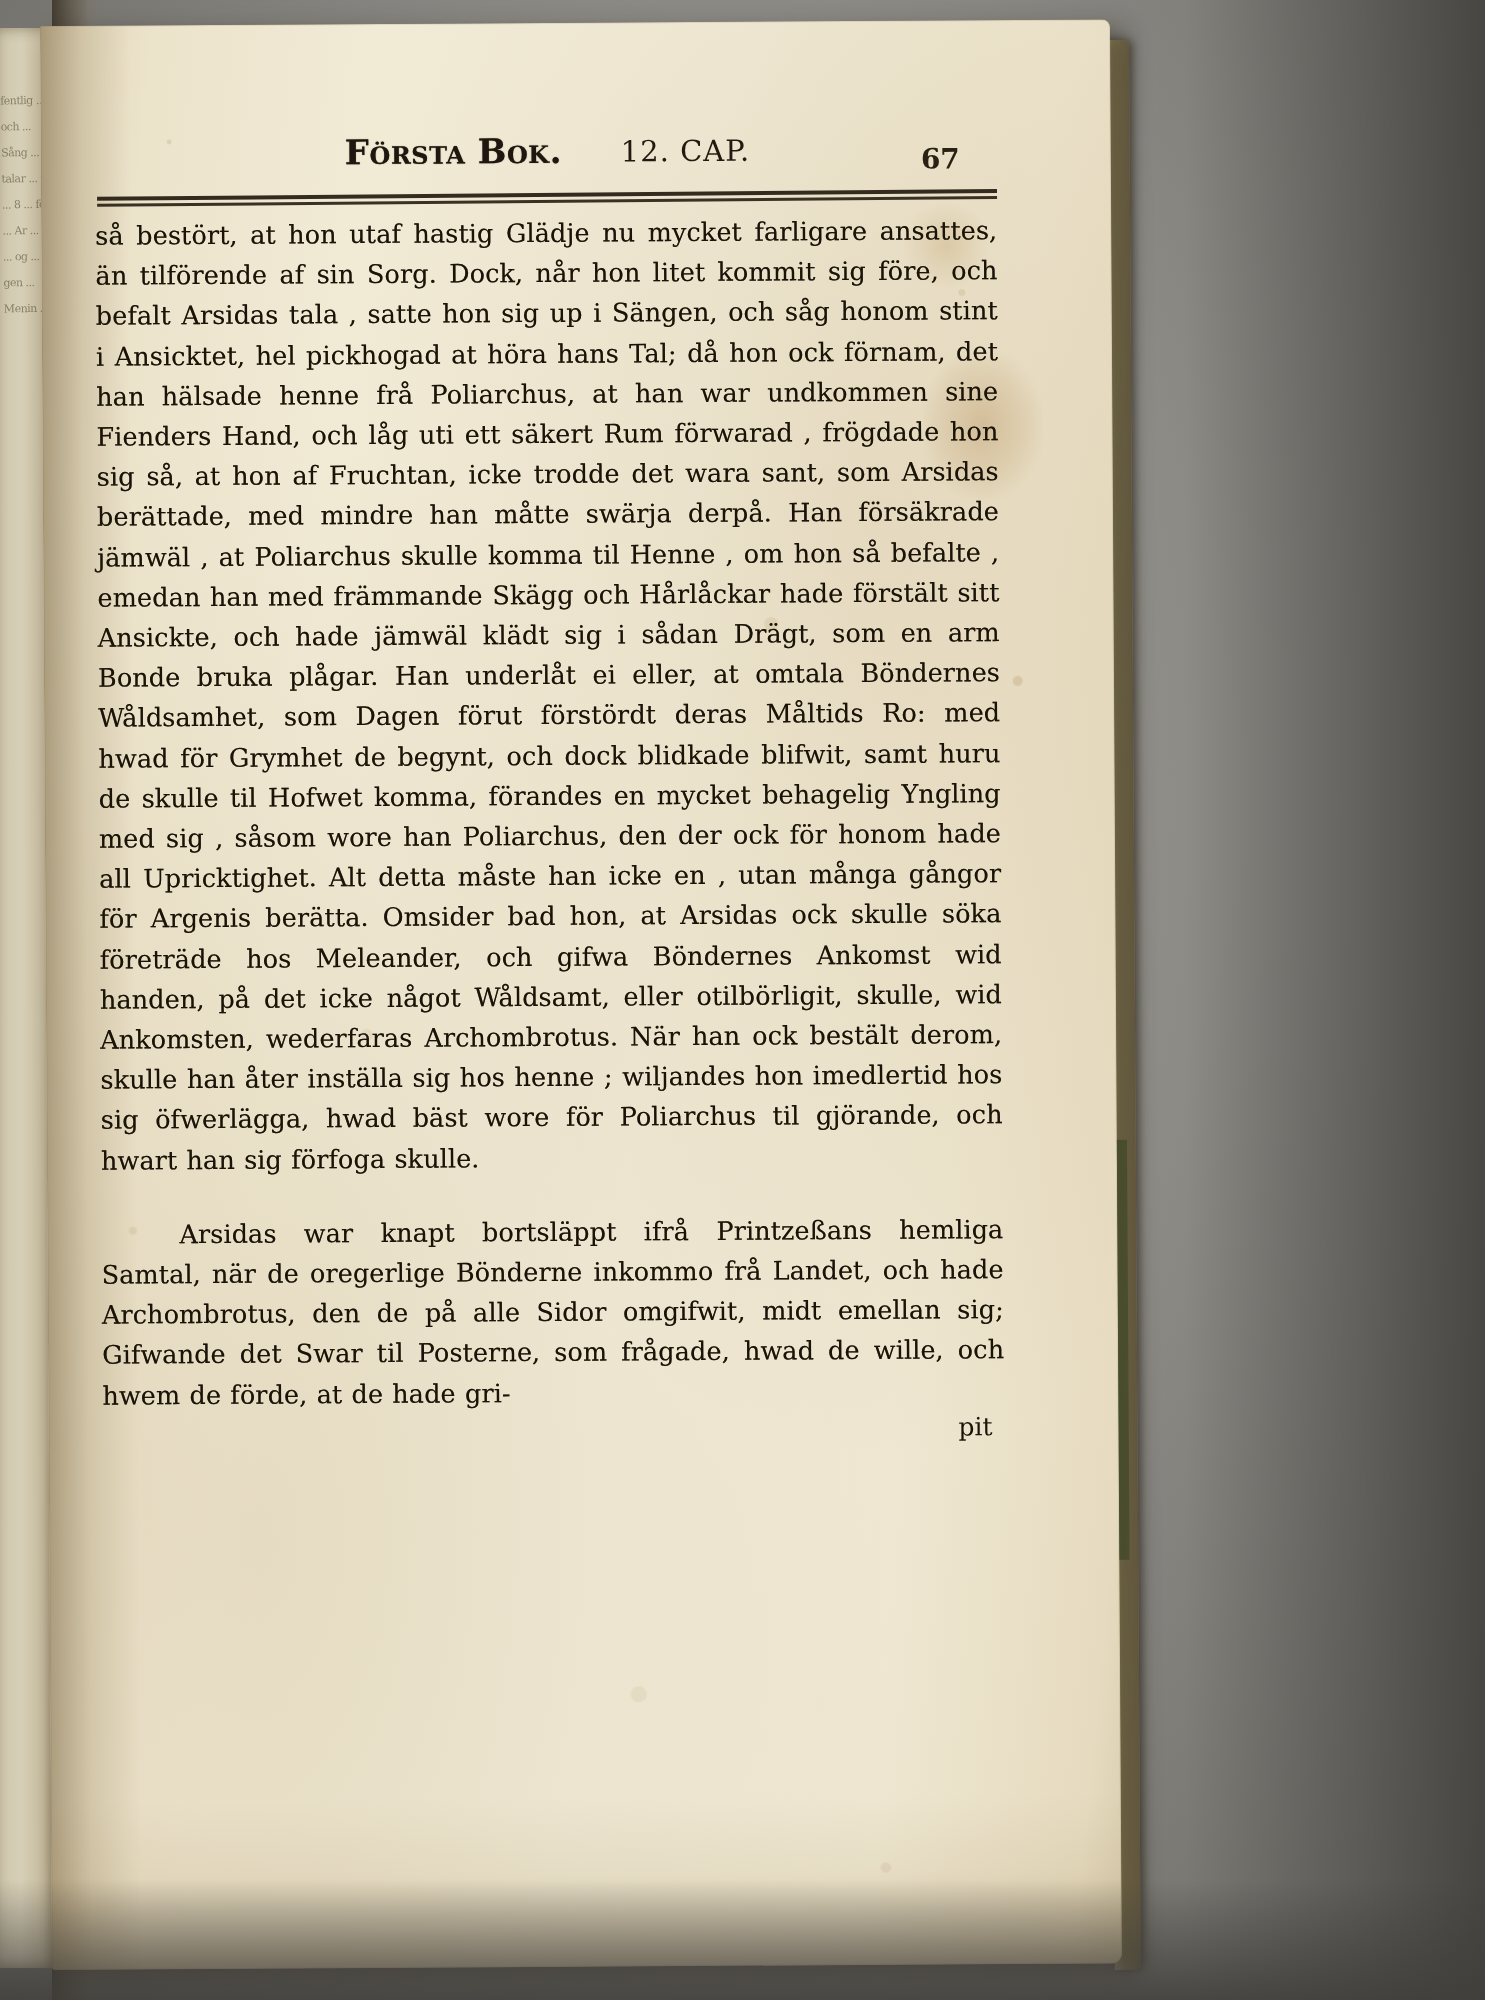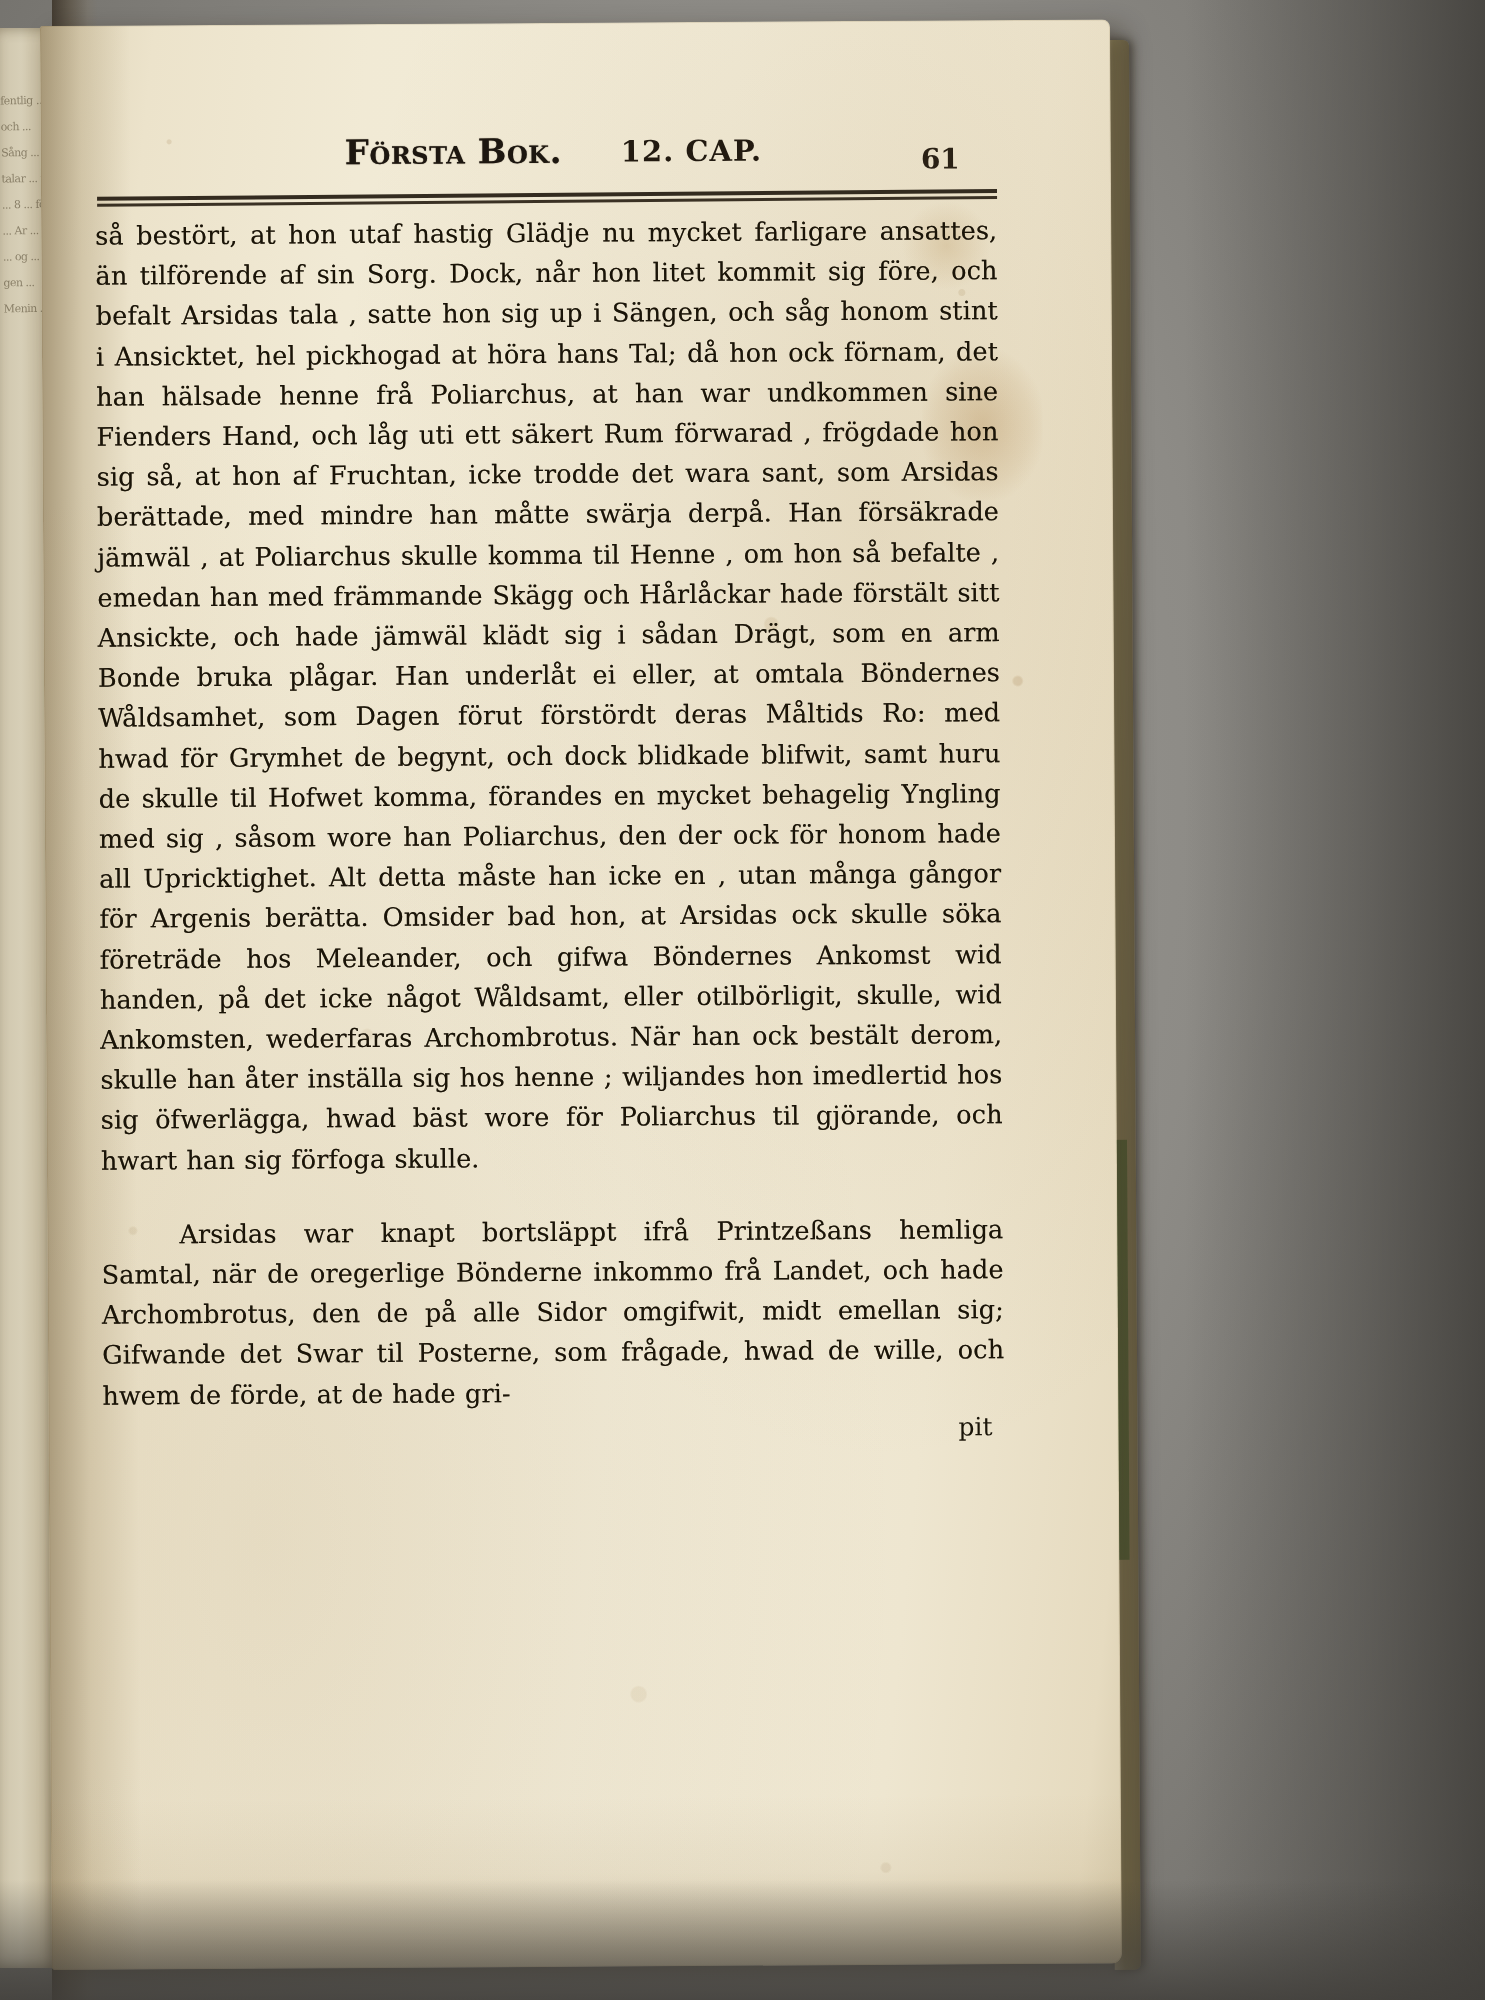--- a/index.html
+++ b/index.html
@@ -104,21 +104,21 @@
   .runhead .title{
     position:absolute;left:244px;top:0;
     font-family:"DejaVu Serif", serif;
     font-weight:700;font-size:34px;letter-spacing:.5px;
     color:#1d1710;
     font-variant:small-caps;
     text-shadow:0 0 1px rgba(40,28,10,.65);
   }
   .runhead .cap{
     position:absolute;left:520px;top:4px;
-    font-size:29px;font-weight:700;color:#221a10;letter-spacing:1px;
+    font-size:29px;font-weight:400;color:#221a10;letter-spacing:1px;
   }
   .folio{
     position:absolute;left:820px;top:14px;
     font-size:28px;font-weight:700;color:#2a2115;
     font-family:"DejaVu Serif", serif;
   }
   .rule{
     position:absolute;left:-4px;top:62px;width:900px;height:0;
     border-top:4px solid #241c11;
     border-bottom:3px solid #2b2216;
@@ -176,21 +176,21 @@
     <div class="curl"></div>
     <div class="bottomcurl"></div>
     <div class="foxing"></div>
     <div class="foxing2"></div>
 
     <div class="content">
 
       <div class="runhead">
         <span class="title">Första Bok.</span>
         <span class="cap">12. CAP.</span>
-        <span class="folio">61</span>
+        <span class="folio">67</span>
         <div class="rule"></div>
       </div>
 
       <div class="body">
         <p class="para">så bestört, at hon utaf hastig Glädje nu mycket farligare ansattes, än tilförende af sin Sorg. Dock, når hon litet kommit sig före, och befalt Arsidas tala , satte hon sig up i Sängen, och såg honom stint i Ansicktet, hel pickhogad at höra hans Tal; då hon ock förnam, det han hälsade henne frå Poliarchus, at han war undkommen sine Fienders Hand, och låg uti ett säkert Rum förwarad , frögdade hon sig så, at hon af Fruchtan, icke trodde det wara sant, som Arsidas berättade, med mindre han måtte swärja derpå. Han försäkrade jämwäl , at Poliarchus skulle komma til Henne , om hon så befalte , emedan han med främmande Skägg och Hårlåckar hade förstält sitt Ansickte, och hade jämwäl klädt sig i sådan Drägt, som en arm Bonde bruka plågar. Han underlåt ei eller, at omtala Böndernes Wåldsamhet, som Dagen förut förstördt deras Måltids Ro: med hwad för Grymhet de begynt, och dock blidkade blifwit, samt huru de skulle til Hofwet komma, förandes en mycket behagelig Yngling med sig , såsom wore han Poliarchus, den der ock för honom hade all Upricktighet. Alt detta måste han icke en , utan många gångor för Argenis berätta. Omsider bad hon, at Arsidas ock skulle söka företräde hos Meleander, och gifwa Böndernes Ankomst wid handen, på det icke något Wåldsamt, eller otilbörligit, skulle, wid Ankomsten, wederfaras Archombrotus. När han ock bestält derom, skulle han åter inställa sig hos henne ; wiljandes hon imedlertid hos sig öfwerlägga, hwad bäst wore för Poliarchus til gjörande, och hwart han sig förfoga skulle.</p>
         <p class="para second">Arsidas war knapt bortsläppt ifrå Printzeßans hemliga Samtal, när de oregerlige Bönderne inkommo frå Landet, och hade Archombrotus, den de på alle Sidor omgifwit, midt emellan sig; Gifwande det Swar til Posterne, som frågade, hwad de wille, och hwem de förde, at de hade gri-</p>
         <div class="catchword">pit</div>
       </div>
 
     </div>

